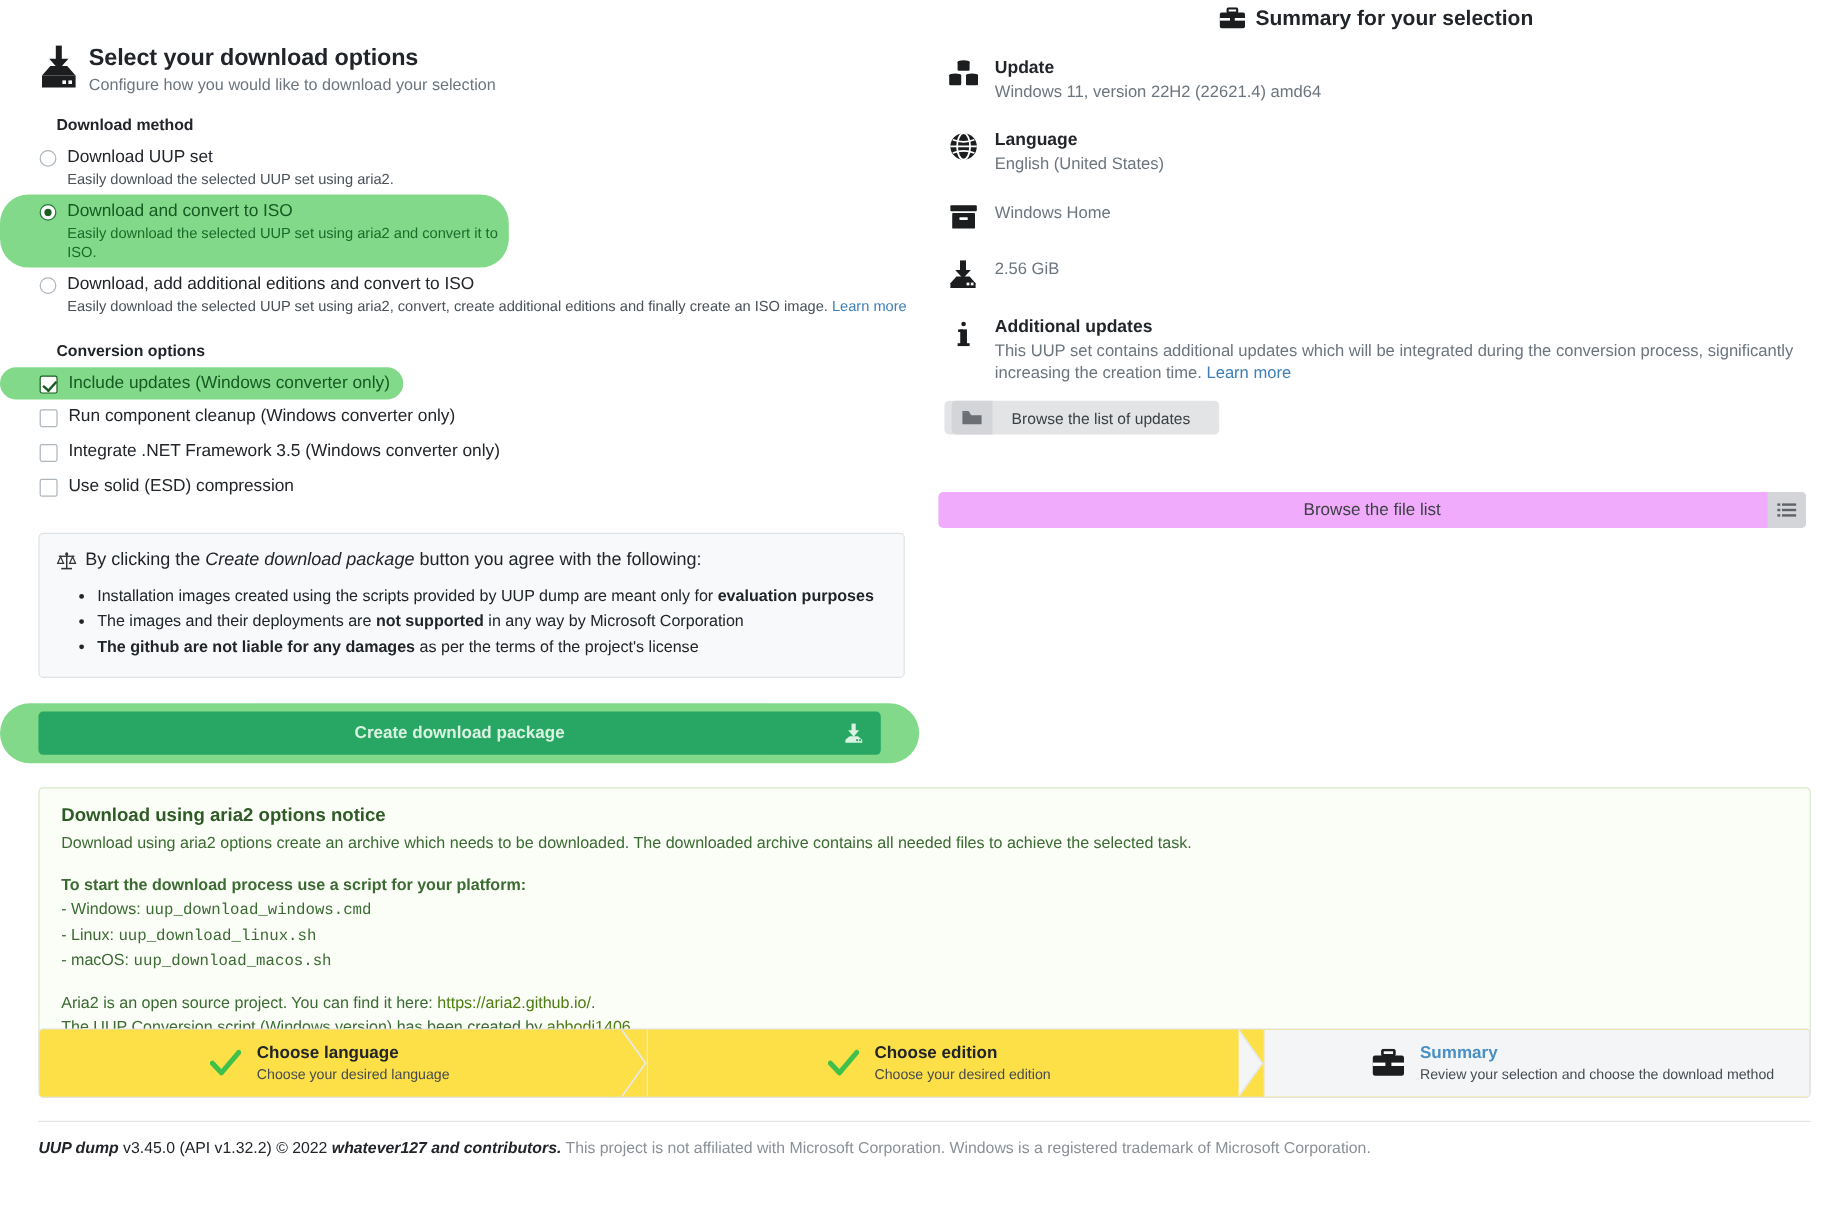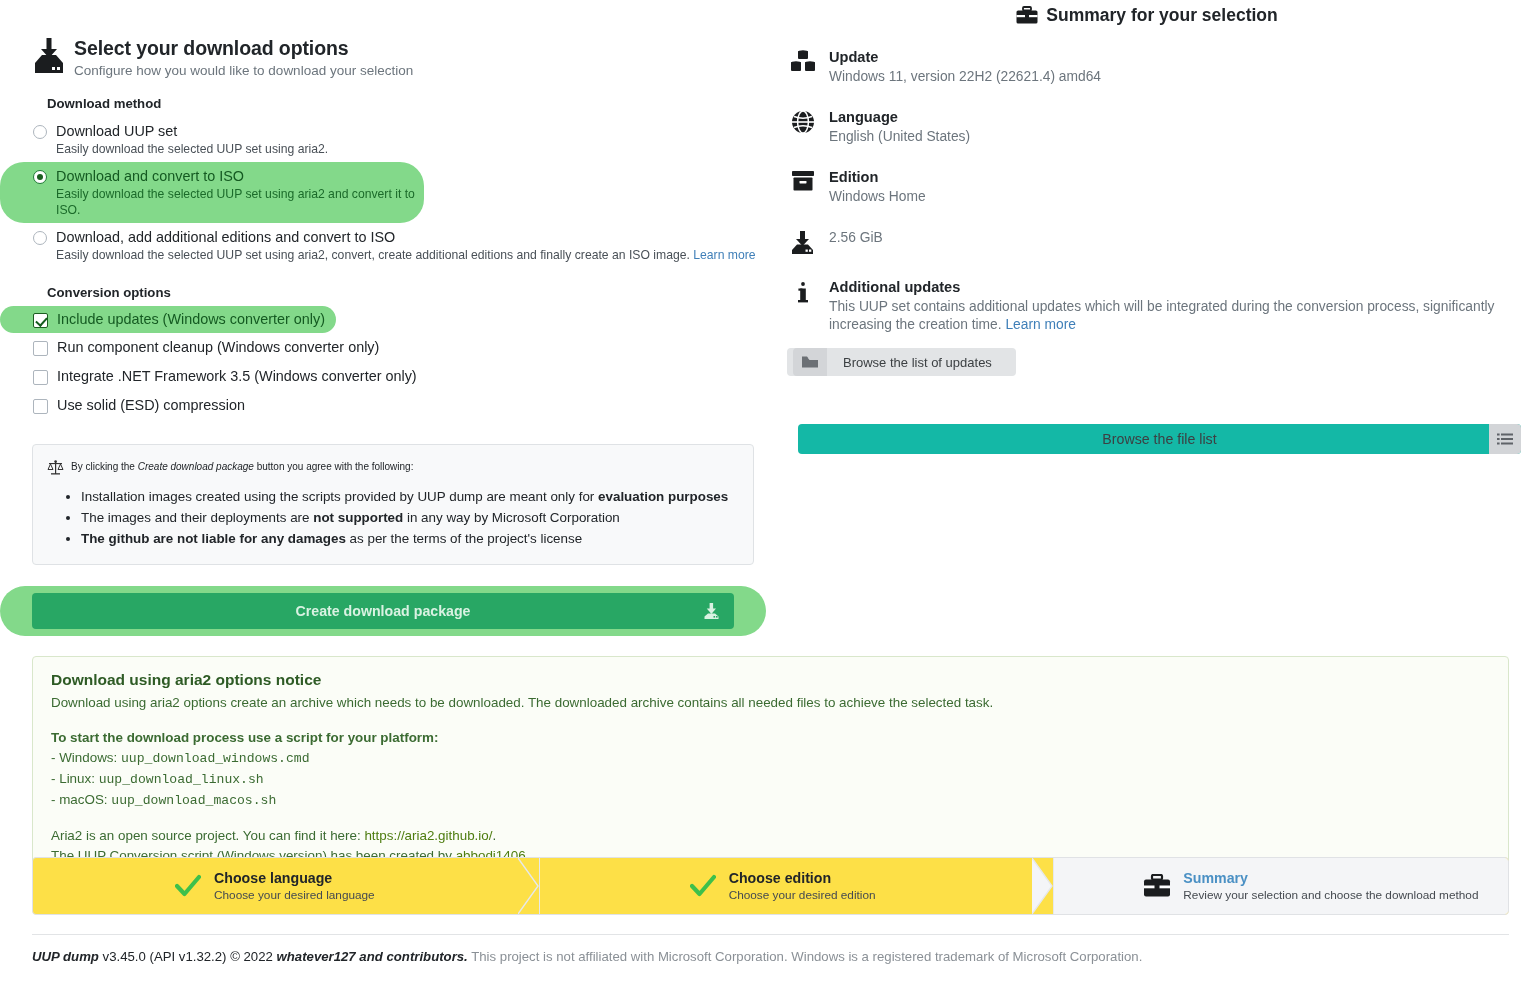--- a/index.html
+++ b/index.html
@@ -83,21 +83,21 @@
 
   .chk-title { font-size: 14.4px; line-height: 19px; color: #212529; }
   .pill-green .chk-title { color: #145a21; }
 
   
   .disclaimer {
     margin: 24px 0 0 32px; width: 722px;
     background: #f8f9fa; border: 1px solid #dfe2e5; border-radius: 4px;
     padding: 13px 16px 14px 14px;
   }
-  .disclaimer .d-top { display: flex; align-items: flex-start; font-size: 10px; line-height: 18px; }
+  .disclaimer .d-top { display: flex; align-items: flex-start; font-size: 15px; line-height: 18px; }
   .disclaimer .d-top .scale-icon { width: 17px; height: 17px; flex: 0 0 17px; margin-right: 7px; margin-top: 1px; }
   .disclaimer ul { margin: 11px 0 0 0; padding-left: 34px; }
   .disclaimer li { font-size: 13.4px; line-height: 20px; margin-bottom: 1px; color: #212529; }
   .disclaimer em { font-style: italic; }
   .disclaimer b { font-weight: bold; }
 
   
   .btn-wrap {
     margin: 21px 0 0 0; width: 766px;
     background: #83d98a; border-radius: 26px; padding: 7px 0 7px 32px;
@@ -150,22 +150,22 @@
     background: #e2e4e6; border: none; border-radius: 4px;
     height: 28px; cursor: pointer;
   }
   .btn-grey .g-ico {
     width: 34px; height: 28px; display: flex; align-items: center; justify-content: center;
     background: #d3d5d8; border-radius: 4px 0 0 4px;
   }
   .btn-grey .g-lbl { padding: 0 18px 0 16px; font-size: 13px; color: #3c4043; font-weight: normal; }
 
   .btn-filelist {
-    margin: 48px 0 0 16px; width: 723px; height: 30px;
-    background: #14b8a6; border: none; border-radius: 4px;
+    margin: 48px 0 0 0; width: 723px; height: 30px;
+    background: #f0abfc; border: none; border-radius: 4px;
     position: relative; cursor: pointer;
     display: flex; align-items: center; justify-content: center;
   }
   .btn-filelist .f-lbl { font-size: 14.2px; color: #3c4043; }
   .btn-filelist .f-ico {
     position: absolute; right: 0; top: 0; width: 32px; height: 30px;
     background: #d3d5d8; border-radius: 0 4px 4px 0;
     display: flex; align-items: center; justify-content: center;
   }
 
@@ -381,21 +381,20 @@
 
     <div class="sum-row">
       <span class="s-ico">
         <svg viewBox="0 0 24 22" width="24" height="22">
           <rect x="1" y="1" width="22" height="5" rx="0.8" fill="#1b1d1f"></rect>
           <rect x="2.5" y="7.5" width="19" height="13" rx="0.8" fill="#1b1d1f"></rect>
           <rect x="8.5" y="11" width="7" height="2.4" rx="0.6" fill="#fff"></rect>
         </svg>
       </span>
       <span class="s-body">
-        <div class="s-label">Edition</div>
         <div class="s-val">Windows Home</div>
       </span>
     </div>
 
     <div class="sum-row">
       <span class="s-ico">
         <svg viewBox="0 0 26 26" width="26" height="26">
           <rect x="10" y="1" width="5" height="10" fill="#1b1d1f"></rect>
           <path d="M12.5 16 L6 9 L19 9 Z" fill="#1b1d1f"></path>
           <path d="M2 20 L7 14.5 L18 14.5 L23 20 L23 24 L2 24 Z" fill="#1b1d1f"></path>

